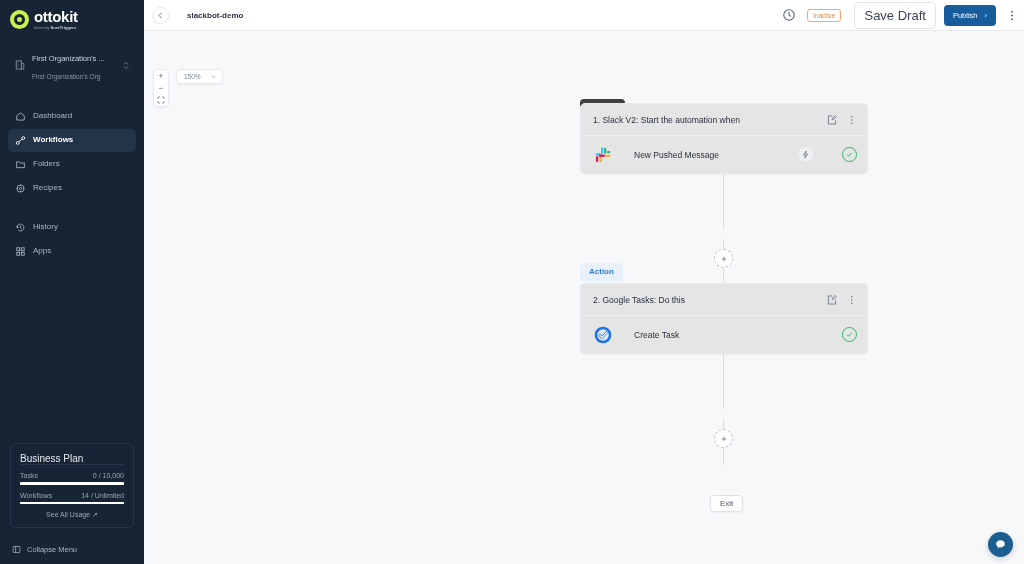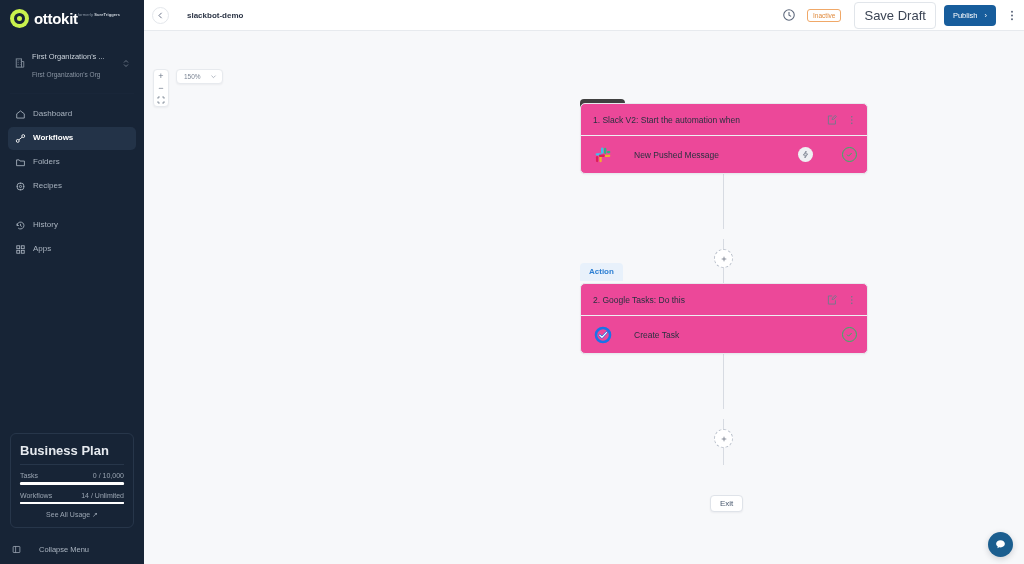--- a/index.html
+++ b/index.html
@@ -22,21 +22,21 @@
   .logo-row { padding: 9px 0 8px 10px; display: flex; align-items: center; gap: 5px; }
   .logo-mark {
     width: 19px; height: 19px; border-radius: 50%;
     background: #c9f24d; display: flex; align-items: center; justify-content: center;
     flex: 0 0 19px;
   }
   .logo-mark .ring {
     width: 11px; height: 11px; border-radius: 50%;
     border: 3px solid #172436;
   }
-  .logo-text { display: flex; line-height: 1; }
+  .logo-text { display: flex; flex-direction: column; line-height: 1; }
   .logo-word { color: #ffffff; font-size: 15px; font-weight: 700; letter-spacing: -0.3px; }
   .logo-sub { color: #8e9aa8; font-size: 4px; letter-spacing: 0.1px; margin-top: 2px; white-space: nowrap; }
   .logo-sub b { color: #cfd6de; font-weight: 700; }
 
   .org-row {
     margin: 3px 8px 0 8px; padding: 6px 6px 7px 6px;
     display: flex; align-items: center; gap: 6px;
     border-radius: 5px; cursor: pointer;
   }
   .org-icon { color: #7b8795; flex: 0 0 12px; display: flex; }
@@ -63,32 +63,32 @@
   .nav-item.active .ico { color: #ffffff; }
 
   .nav-gap { height: 14px; }
 
   .sidebar-spacer { flex: 1 1 auto; }
 
   .plan-card {
     margin: 0 10px 10px 10px; padding: 9px 9px 8px 9px;
     border: 1px solid #27364a; border-radius: 6px;
   }
-  .plan-title { color: #e6eaef; font-size: 13px; font-weight: 700; margin-bottom: 6px; }
+  .plan-title { color: #e6eaef; font-size: 10px; font-weight: 400; }
   .plan-sep { height: 1px; background: #27364a; margin: 0 0 7px 0; }
   .meter-row { display: flex; justify-content: space-between; align-items: baseline; margin-bottom: 3px; }
   .meter-label { color: #9aa5b2; font-size: 7px; }
   .meter-value { color: #9aa5b2; font-size: 7px; }
   .meter-bar { height: 2.5px; background: #e8ebef; border-radius: 2px; margin-bottom: 7px; }
   .meter-bar .fill { height: 100%; background: #ffffff; border-radius: 2px; }
   .see-usage {
     text-align: center; color: #9aa5b2; font-size: 7px; margin-top: 2px; cursor: pointer;
   }
   .collapse-row {
-    display: flex; align-items: center; gap: 18px;
+    display: flex; align-items: center; gap: 6px;
     padding: 0 0 0 12px; height: 22px; color: #aab4c0; font-size: 7.5px; cursor: pointer;
     margin-bottom: 4px;
   }
   .collapse-ico { width: 9px; height: 9px; display: flex; }
 
   
   .main { flex: 1 1 auto; display: flex; flex-direction: column; height: 564px; background: #f7f8fa; position: relative; }
 
   .topbar {
     height: 31px; flex: 0 0 31px; background: #ffffff;
@@ -142,21 +142,21 @@
   
   .canvas { flex: 1 1 auto; position: relative; overflow: hidden; }
   .flow {
     position: absolute; left: 0; top: 0; width: 100%; height: 100%;
   }
   .conn {
     position: absolute; width: 1px; background: #d7dbe2; left: 579px;
   }
   .node {
     position: absolute; width: 288px; left: 436px;
-    background: #ec4899; border: 1px solid #e7eaee; border-radius: 5px;
+    background: #e5e5e5; border: 1px solid #e7eaee; border-radius: 5px;
     box-shadow: 0 1px 2px rgba(16,24,40,.04); overflow: hidden;
   }
   .node-tab {
     position: absolute; left: 436px;
     font-size: 8px; font-weight: 700; padding: 4px 9px 5px 9px;
     border-radius: 4px 4px 0 0;
   }
   .tab-trigger { color: #26a35b; background: #404040; margin-top: 16px; }
   .tab-action  { color: #2d7fd3; background: #e8f1fb; }
   .node-head {

